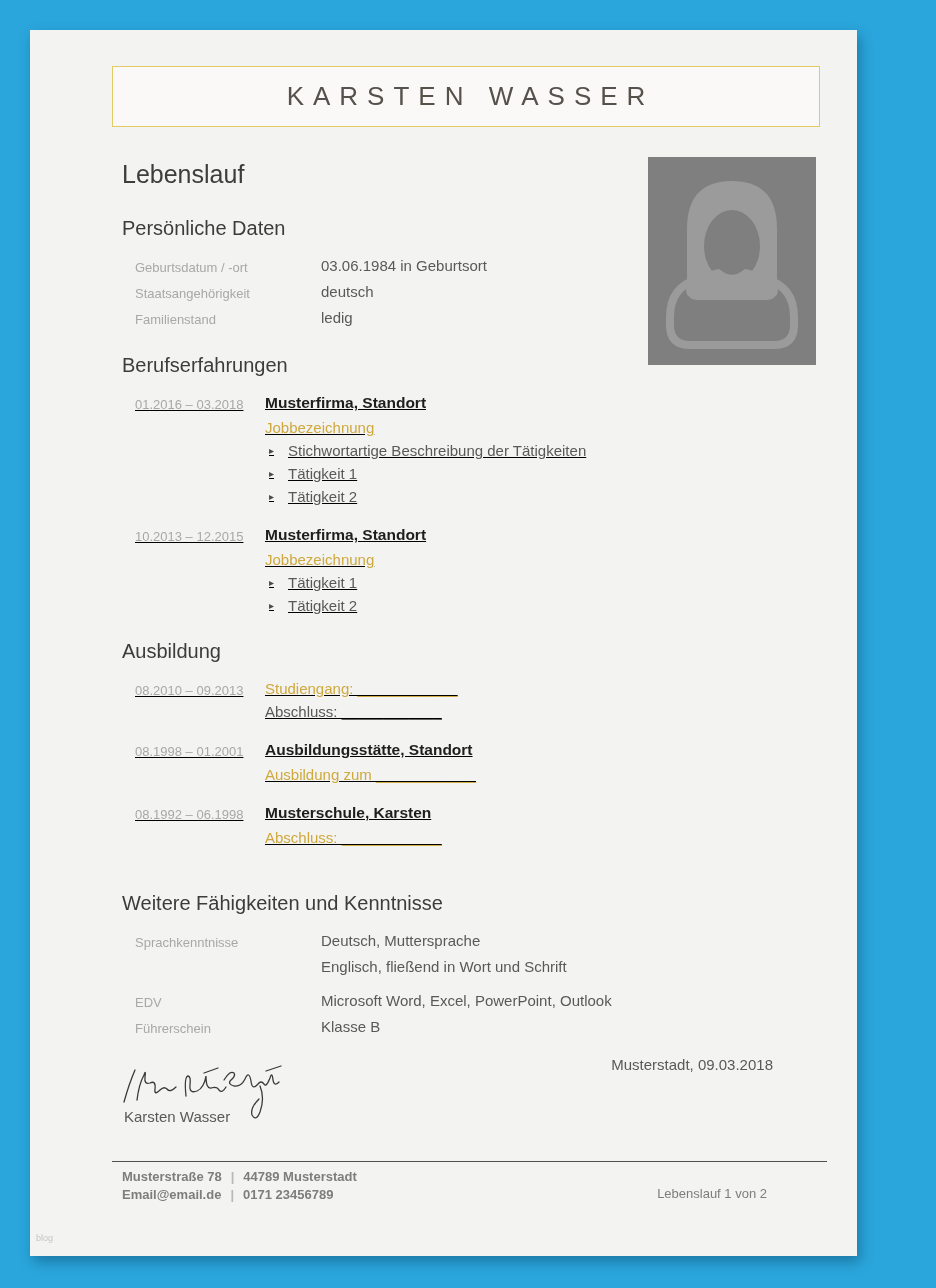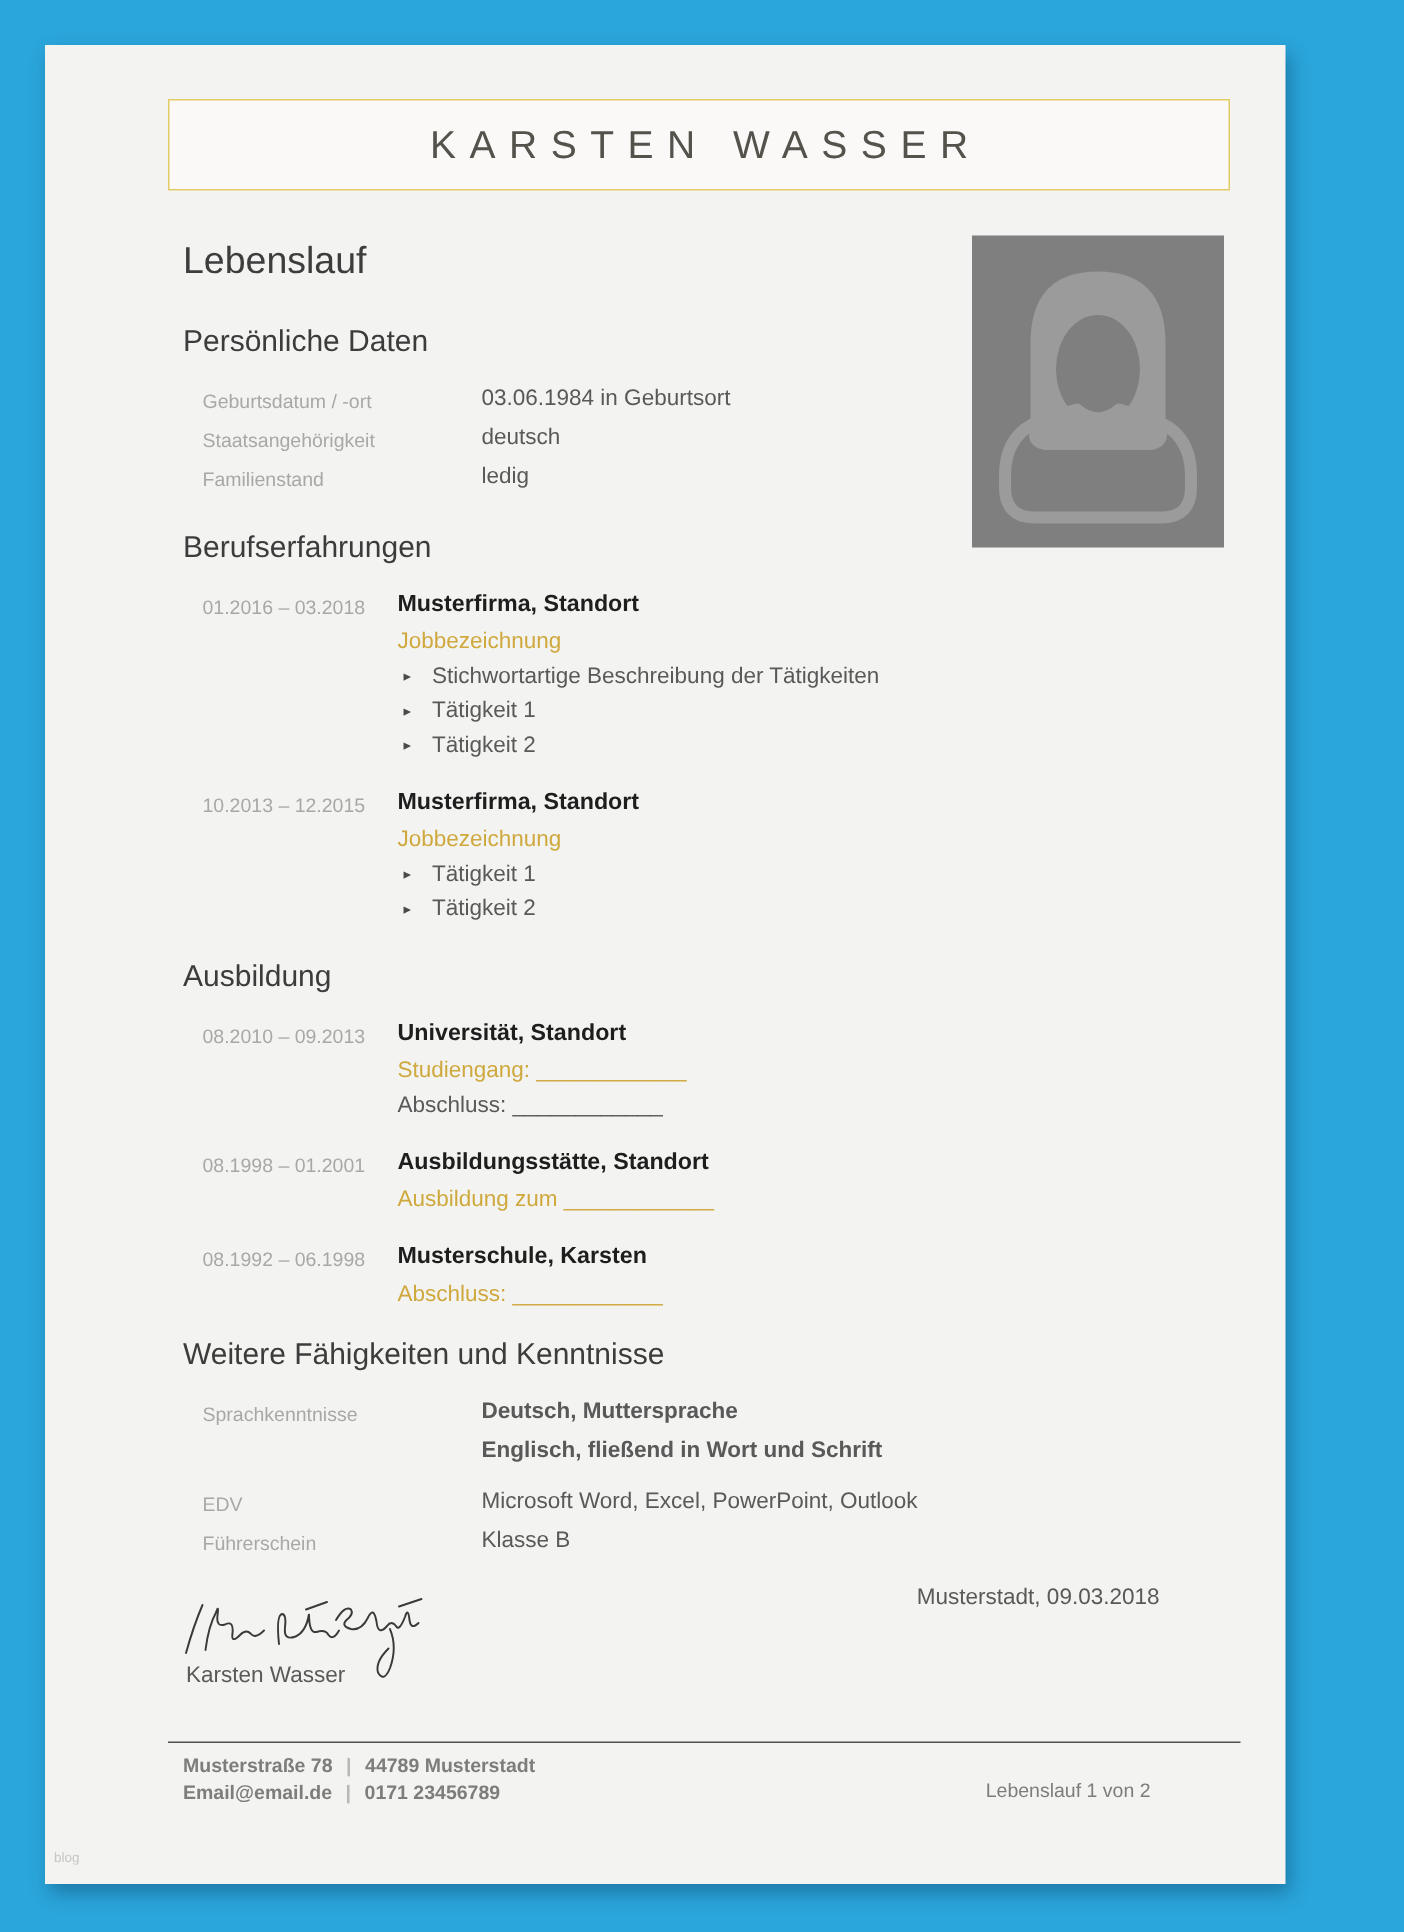--- a/index.html
+++ b/index.html
@@ -32,22 +32,22 @@
   
   .sec { position:absolute; left:92px; width:600px; }
   .sec h2 { font-size:20px; color:#3c3c3c; font-weight:400; margin-bottom:17px; }
   #sec-personal { top:187px; }
   #sec-exp      { top:324px; }
   #sec-edu      { top:610px; }
   #sec-skills   { top:862px; }
   .kv-row { display:flex; margin-left:13px; margin-bottom:8px; }
   .kv-label { width:142px; font-size:13px; color:#a8a8a6; padding-top:3px; flex:none; }
   .kv-value { font-size:15px; color:#595959; line-height:17px;margin-left:44px; }
-  .kv-value div { margin-bottom:9px;font-weight:bold; }
-  .entry { display:flex; margin-left:13px; margin-bottom:15px; }
+  .kv-value div { margin-bottom:9px; }
+  .entry { display:flex; margin-left:13px; margin-bottom:15px;text-decoration:underline; }
   .entry-period { width:130px; font-size:13px; color:#a8a8a6; padding-top:3px; flex:none; }
   .entry-body { flex:1; }
   .entry-title { font-size:15.5px; font-weight:bold; color:#1e1e1e; margin-bottom:7px; }
   .entry-line { font-size:15px; margin-bottom:6px; }
   .gold { color:#cfa93e; }
   .gray { color:#595959; }
   .bullet-row { display:flex; font-size:15px; color:#595959; margin-bottom:6px; }
   .blt { width:23px; flex:none; color:#4a4a4a; font-size:10px; padding-top:3px; padding-left:4px; }
   
   .place-date { position:absolute; right:84px; top:1026px; font-size:15px; color:#595959; }
@@ -133,21 +133,20 @@
         </div>
       </div>
     </div>
   </section>
 
   <section class="sec" id="sec-edu">
     <h2>Ausbildung</h2>
     <div class="entry">
       <span class="entry-period">08.2010 – 09.2013</span>
       <div class="entry-body">
-        <div class="entry-title">Universität, Standort</div>
         <div class="entry-line gold">Studiengang: ____________</div>
         <div class="entry-line gray">Abschluss: ____________</div>
       </div>
     </div>
     <div class="entry">
       <span class="entry-period">08.1998 – 01.2001</span>
       <div class="entry-body">
         <div class="entry-title">Ausbildungsstätte, Standort</div>
         <div class="entry-line gold">Ausbildung zum ____________</div>
       </div>

